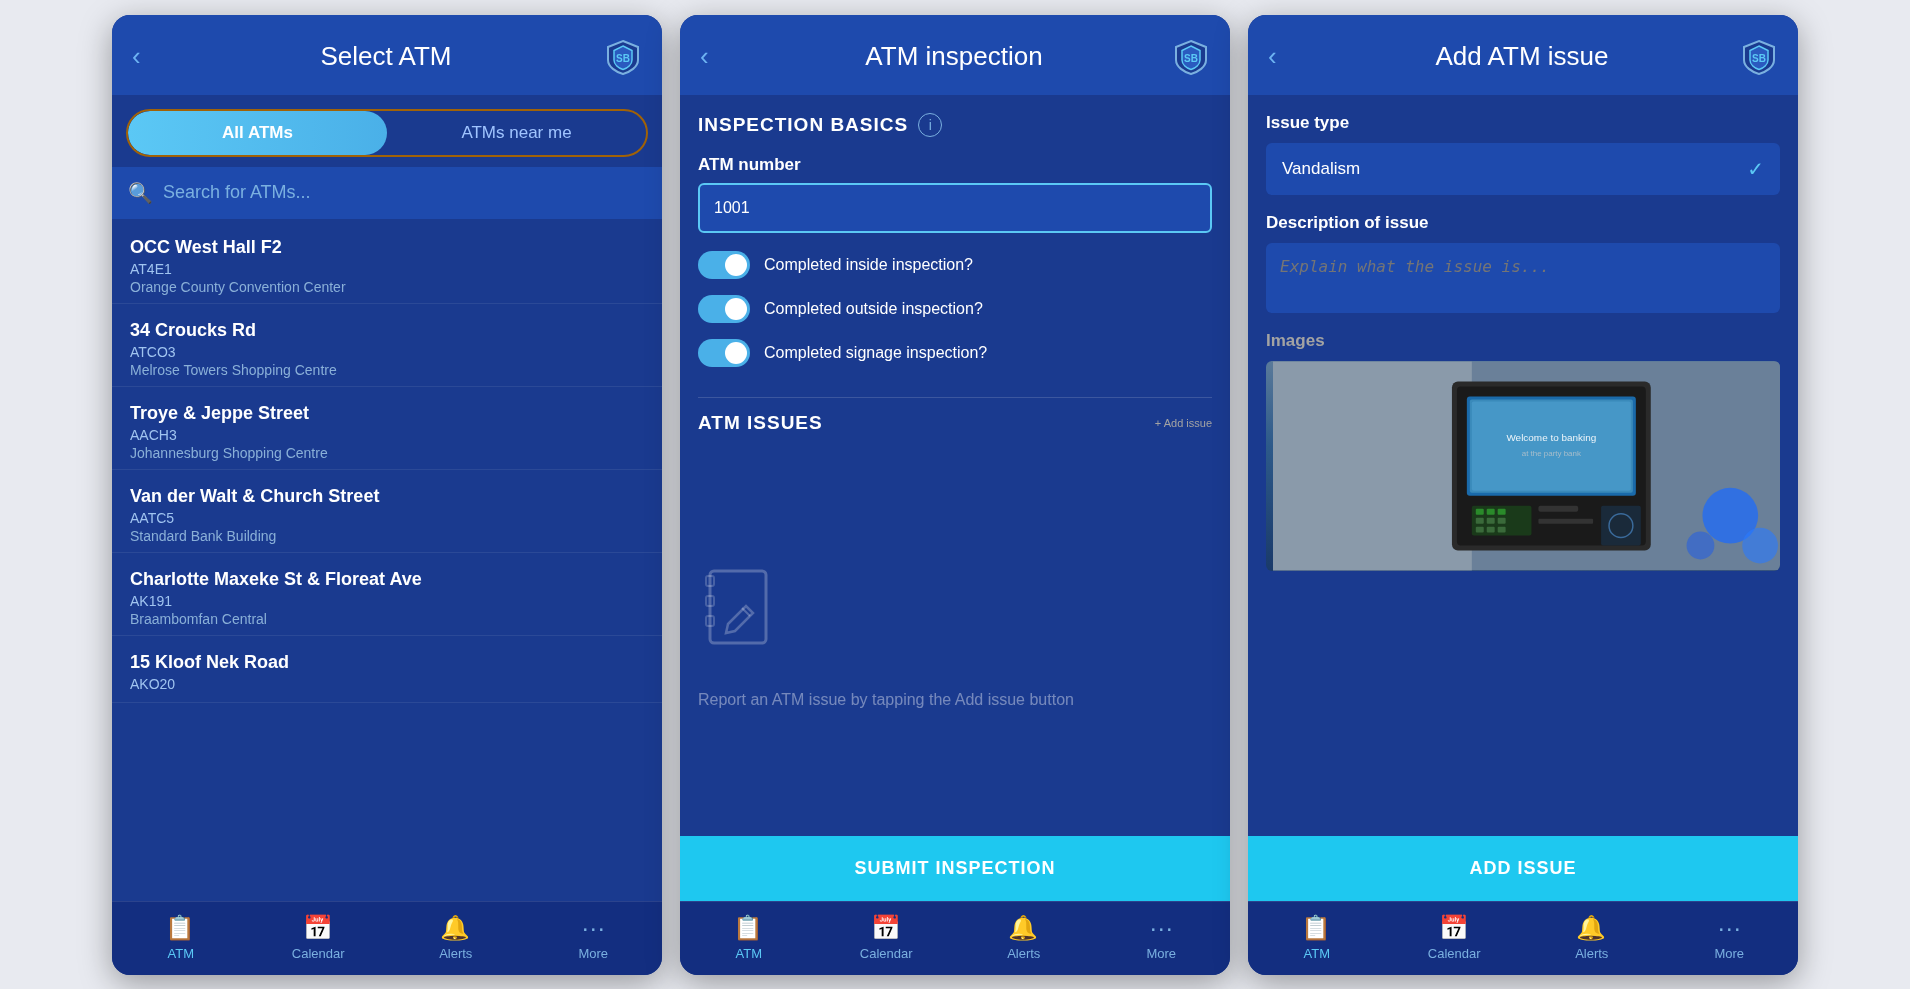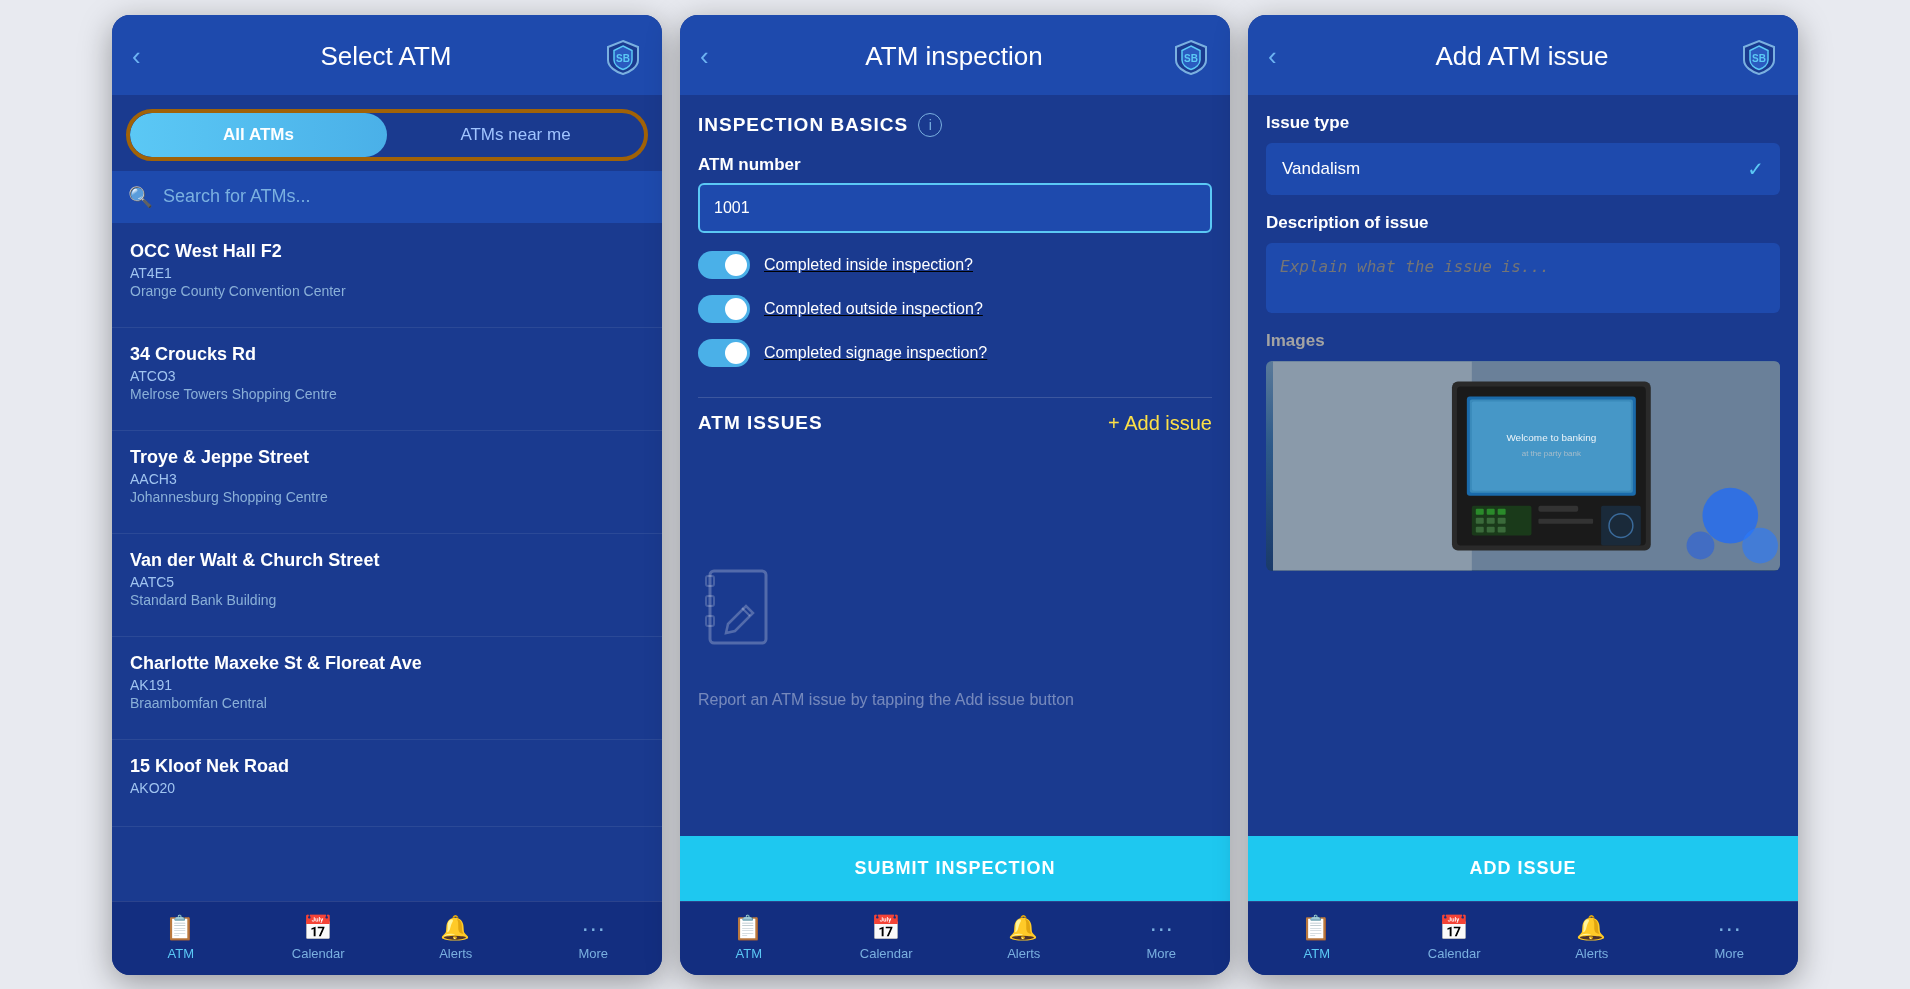--- a/index.html
+++ b/index.html
@@ -59,21 +59,21 @@
       display: flex;
       flex-direction: column;
     }
 
     
     .tab-row {
       display: flex;
       margin: 14px 14px 10px 14px;
       background: #1a3a8f;
       border-radius: 30px;
-      border: 4px solid #a16207;
+      border: 2px solid #a16207;
       overflow: hidden;
     }
     .tab-btn {
       flex: 1;
       text-align: center;
       padding: 12px 0;
       font-size: 17px;
       cursor: pointer;
       color: #a0c4ff;
       border-radius: 28px;
@@ -98,21 +98,21 @@
     }
     .search-input-fake {
       color: #7ab0e0;
       font-size: 18px;
     }
 
     .atm-list {
       flex: 1;
     }
     .atm-item {
-      padding: 16px 18px 28px 18px;
+      padding: 16px 18px 8px 18px;
       border-bottom: 1px solid rgba(255,255,255,0.08);
       cursor: pointer;
     }
     .atm-item-name {
       color: #fff;
       font-size: 18px;
       font-weight: 600;
       margin-bottom: 3px;
     }
     .atm-item-code {
@@ -191,21 +191,20 @@
       color: #fff;
       font-size: 16px;
       margin-bottom: 18px;
       width: 100%;
     }
     .toggle-row {
       display: flex;
       align-items: center;
       gap: 14px;
       margin-bottom: 16px;
-      text-decoration: underline;
     }
     .toggle-switch {
       width: 52px;
       height: 28px;
       background: #4ab0e8;
       border-radius: 14px;
       position: relative;
       cursor: pointer;
       flex-shrink: 0;
     }
@@ -231,22 +230,22 @@
     .issues-header {
       display: flex;
       align-items: center;
       justify-content: space-between;
       margin-bottom: 20px;
     }
     .add-issue-btn {
       display: flex;
       align-items: center;
       gap: 6px;
-      color: #fde047;
-      font-size: 20px;
+      color: #a3a3a3;
+      font-size: 11px;
       cursor: pointer;
     }
     .empty-state {
       flex: 1;
       display: flex;
       flex-direction: column;
       align-items: flex-start;
       justify-content: center;
       padding: 30px 0;
     }

